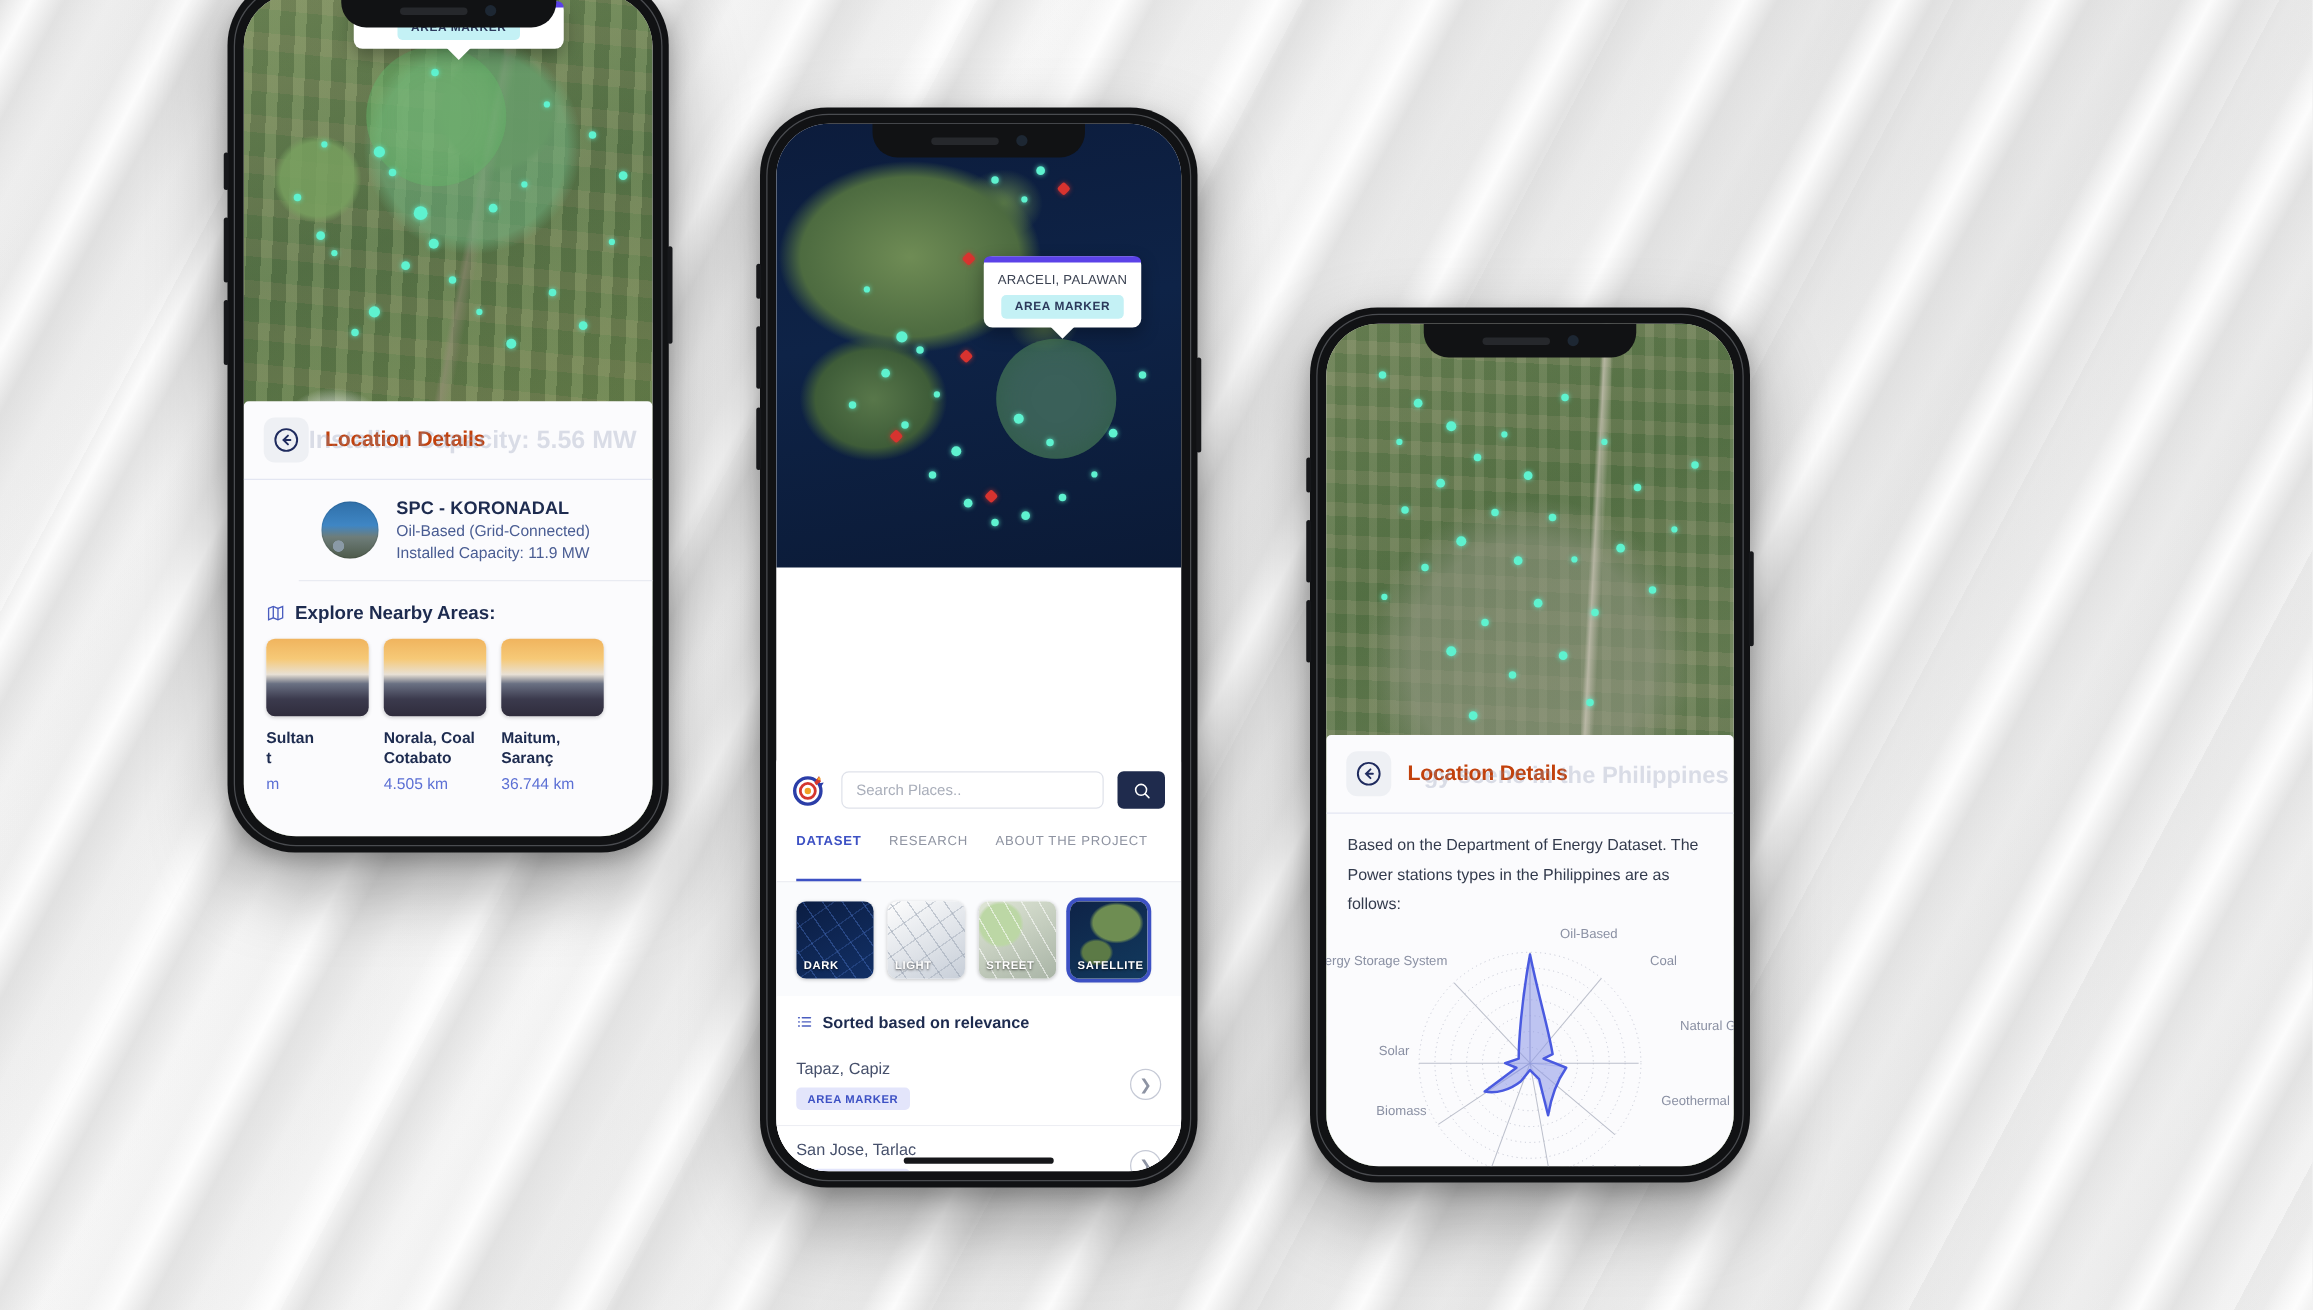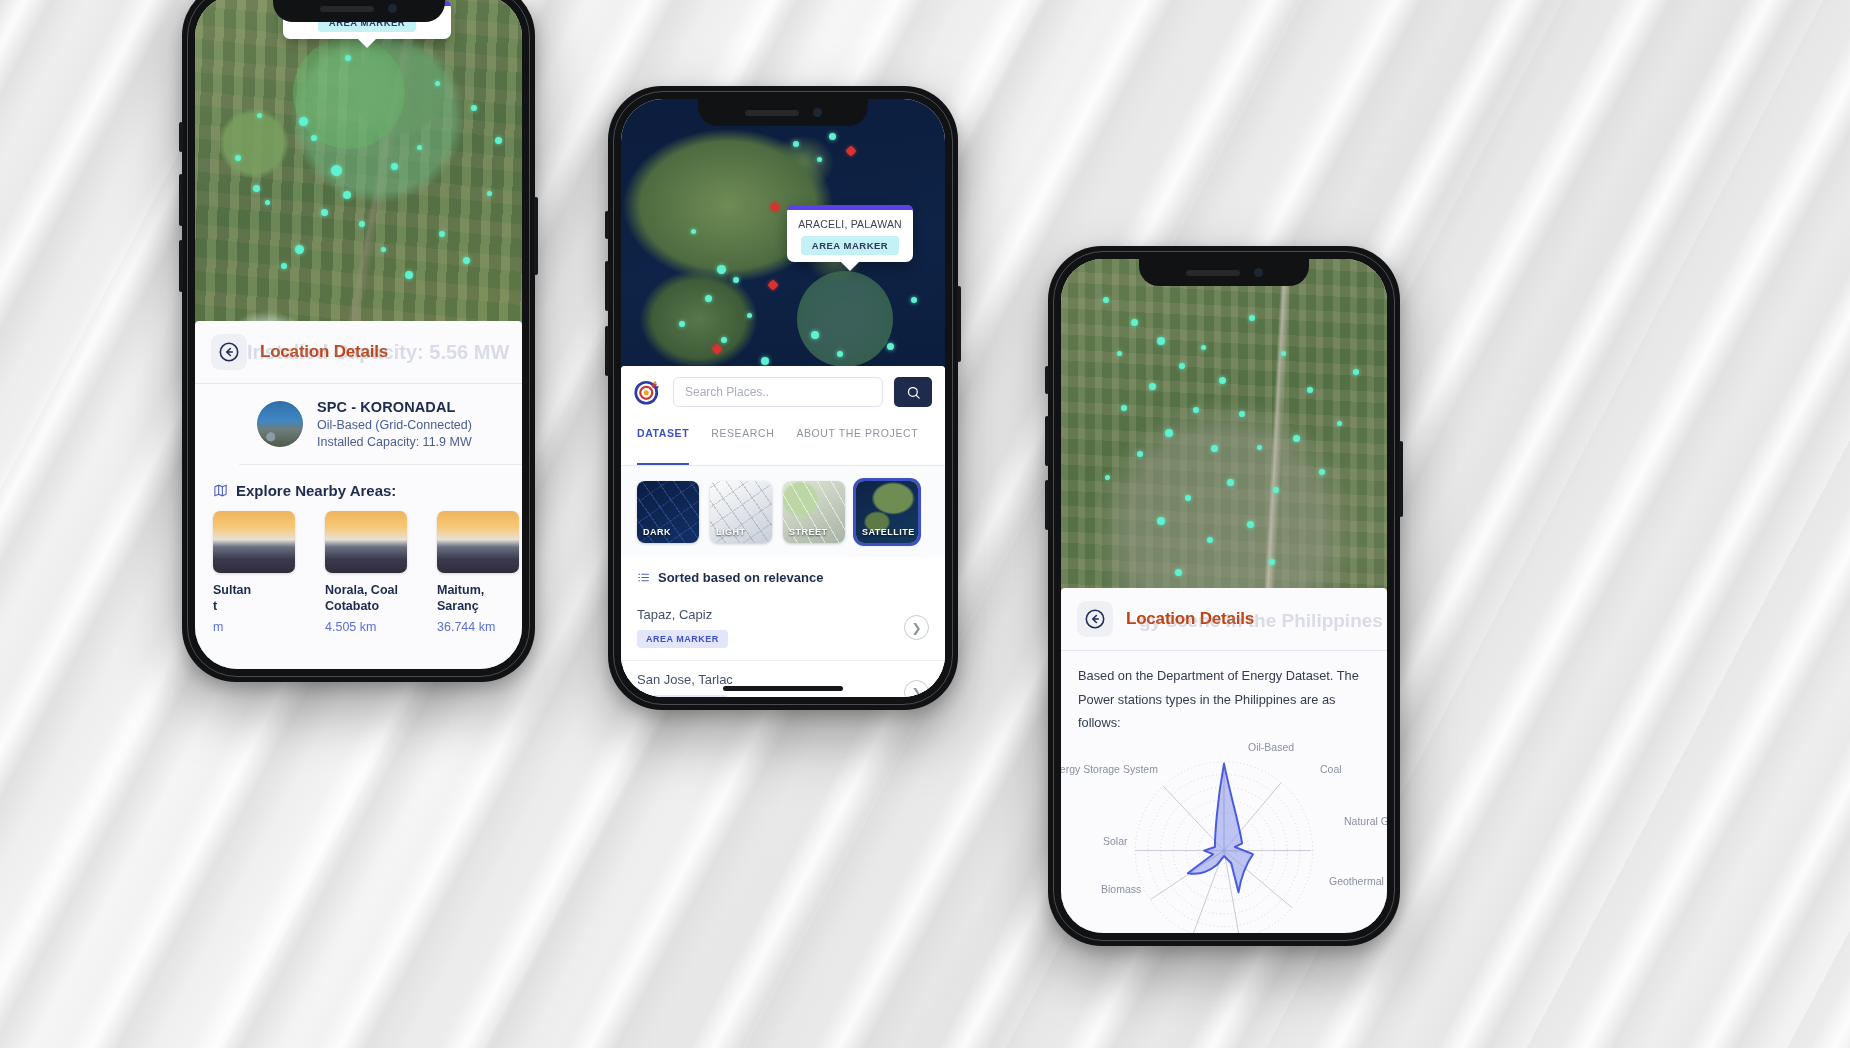--- a/index.html
+++ b/index.html
@@ -105,21 +105,21 @@
   .station-img { width:46px; height:46px; border-radius:50%; flex:none;
     background:
       radial-gradient(circle at 30% 78%, #8a9aa6 0 9%, transparent 10%),
       linear-gradient(180deg,#2f6fa8 0%,#3f86c4 42%,#6e7d7a 62%,#4d5a4a 100%);
     box-shadow:inset 0 0 0 1px rgba(0,0,0,.08); }
   .station-name { font-size:14.5px; font-weight:bold; color:#1d2b4f; letter-spacing:.1px; }
   .station-sub { font-size:12.5px; color:#4a5d93; margin-top:3px; }
 
   .explore { display:flex; align-items:center; gap:8px; padding:17px 18px 12px;
              font-size:15px; font-weight:bold; color:#1d2b4f; }
-  .cards { display:flex; gap:30px; padding:0 18px; }
+  .cards { display:flex; gap:12px; padding:0 18px; }
   .card { width:82px; flex:none; }
   .thumb { width:82px; height:62px; border-radius:7px;
     background:
       linear-gradient(180deg,#f0b45e 0%,#f6c977 26%,#e8e0d4 46%,#6a7183 58%,#3b3a4d 78%,#2f2c3c 100%);
     box-shadow:0 1px 3px rgba(0,0,0,.16); }
   .card-name { font-size:12.5px; font-weight:bold; color:#1d2b4f; margin-top:9px;
                line-height:1.28; }
   .card-dist { font-size:12.5px; color:#5b6fd4; margin-top:6px; }
 
   
@@ -281,21 +281,21 @@
         <div class="card">
           <div class="thumb"></div>
           <div class="card-name">Maitum, Saranç</div>
           <div class="card-dist">36.744 km</div>
         </div>
       </div>
     </div>
   </div>
 </div>
 
-<div class="phone" style="left:608px; top:86px; width:350px; height:624px;">
+<div class="phone" style="left:608px; top:86px; width:350px; height:864px;">
   <div class="bezel"></div>
   <div class="sidebtn" style="left:-3px; top:125px; width:4px; height:28px;"></div>
   <div class="sidebtn" style="left:-3px; top:175px; width:4px; height:50px;"></div>
   <div class="sidebtn" style="left:-3px; top:240px; width:4px; height:50px;"></div>
   <div class="sidebtn" style="right:-3px; top:200px; width:4px; height:76px;"></div>
 
   <div class="screen">
 
     <div class="sat-dark-ocean" style="position:absolute; left:0; top:0; right:0; height:355px;">
       <div style="position:absolute; left:176px; top:172px; width:96px; height:96px;

